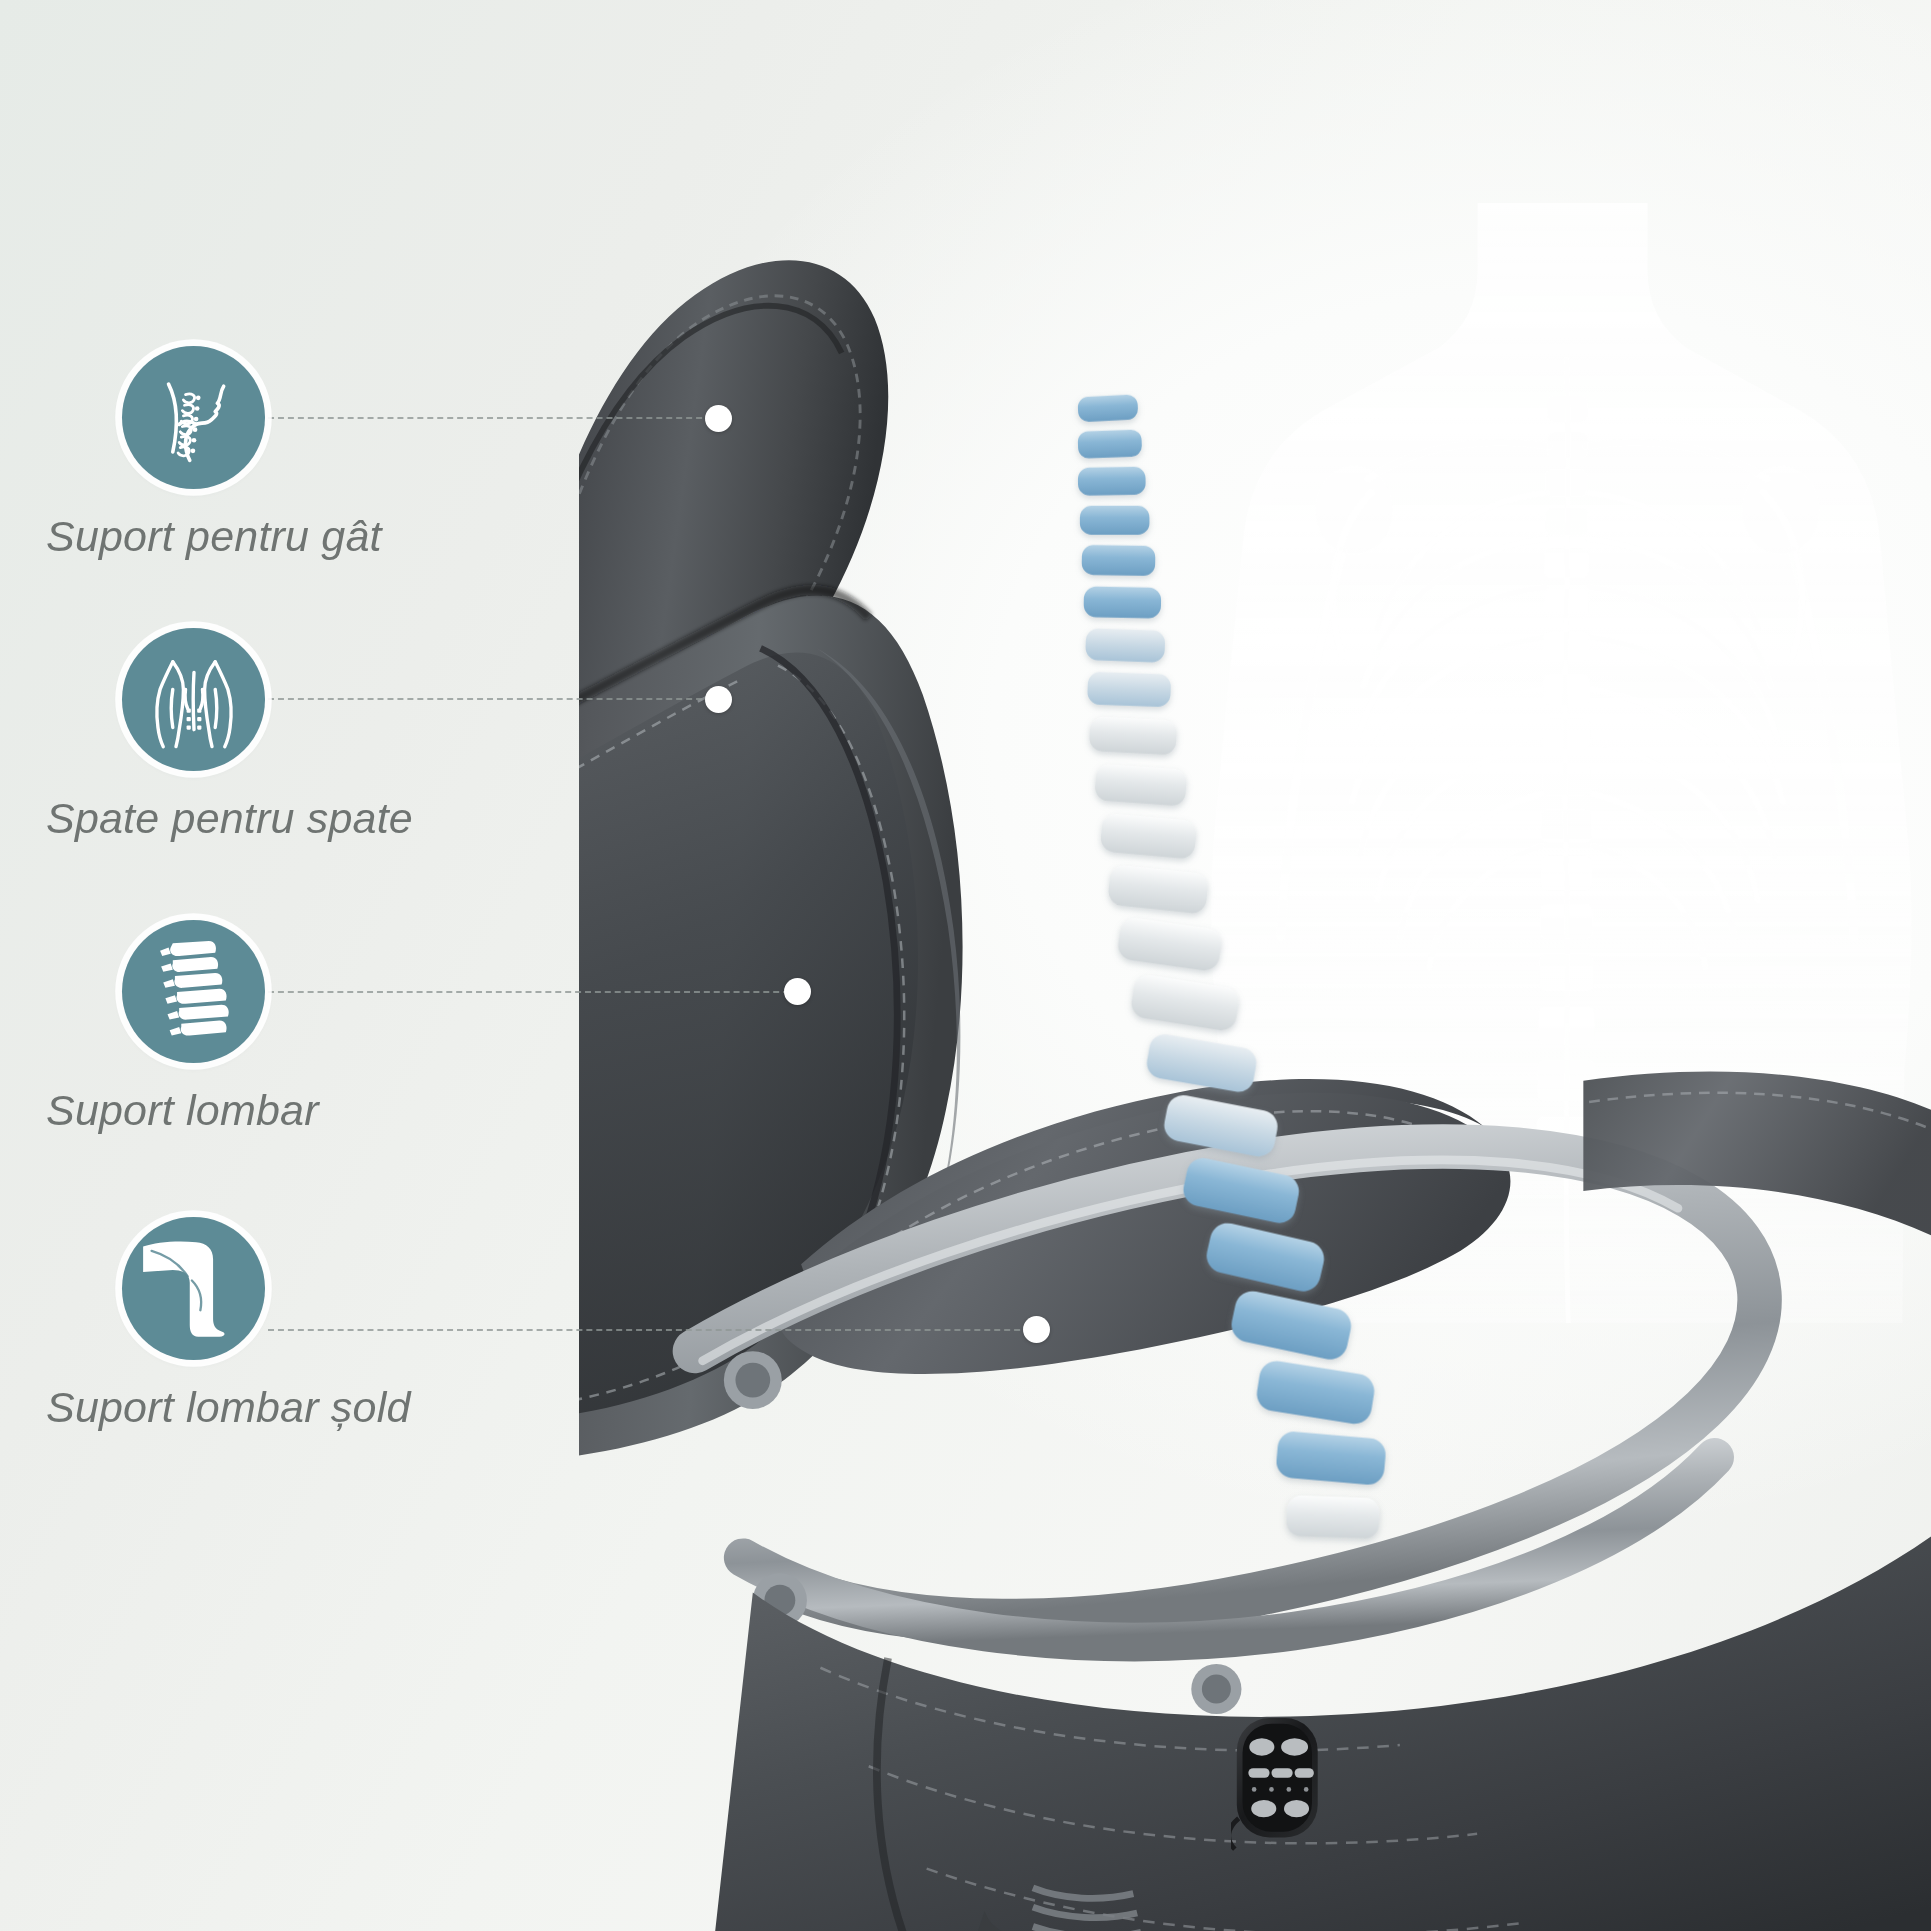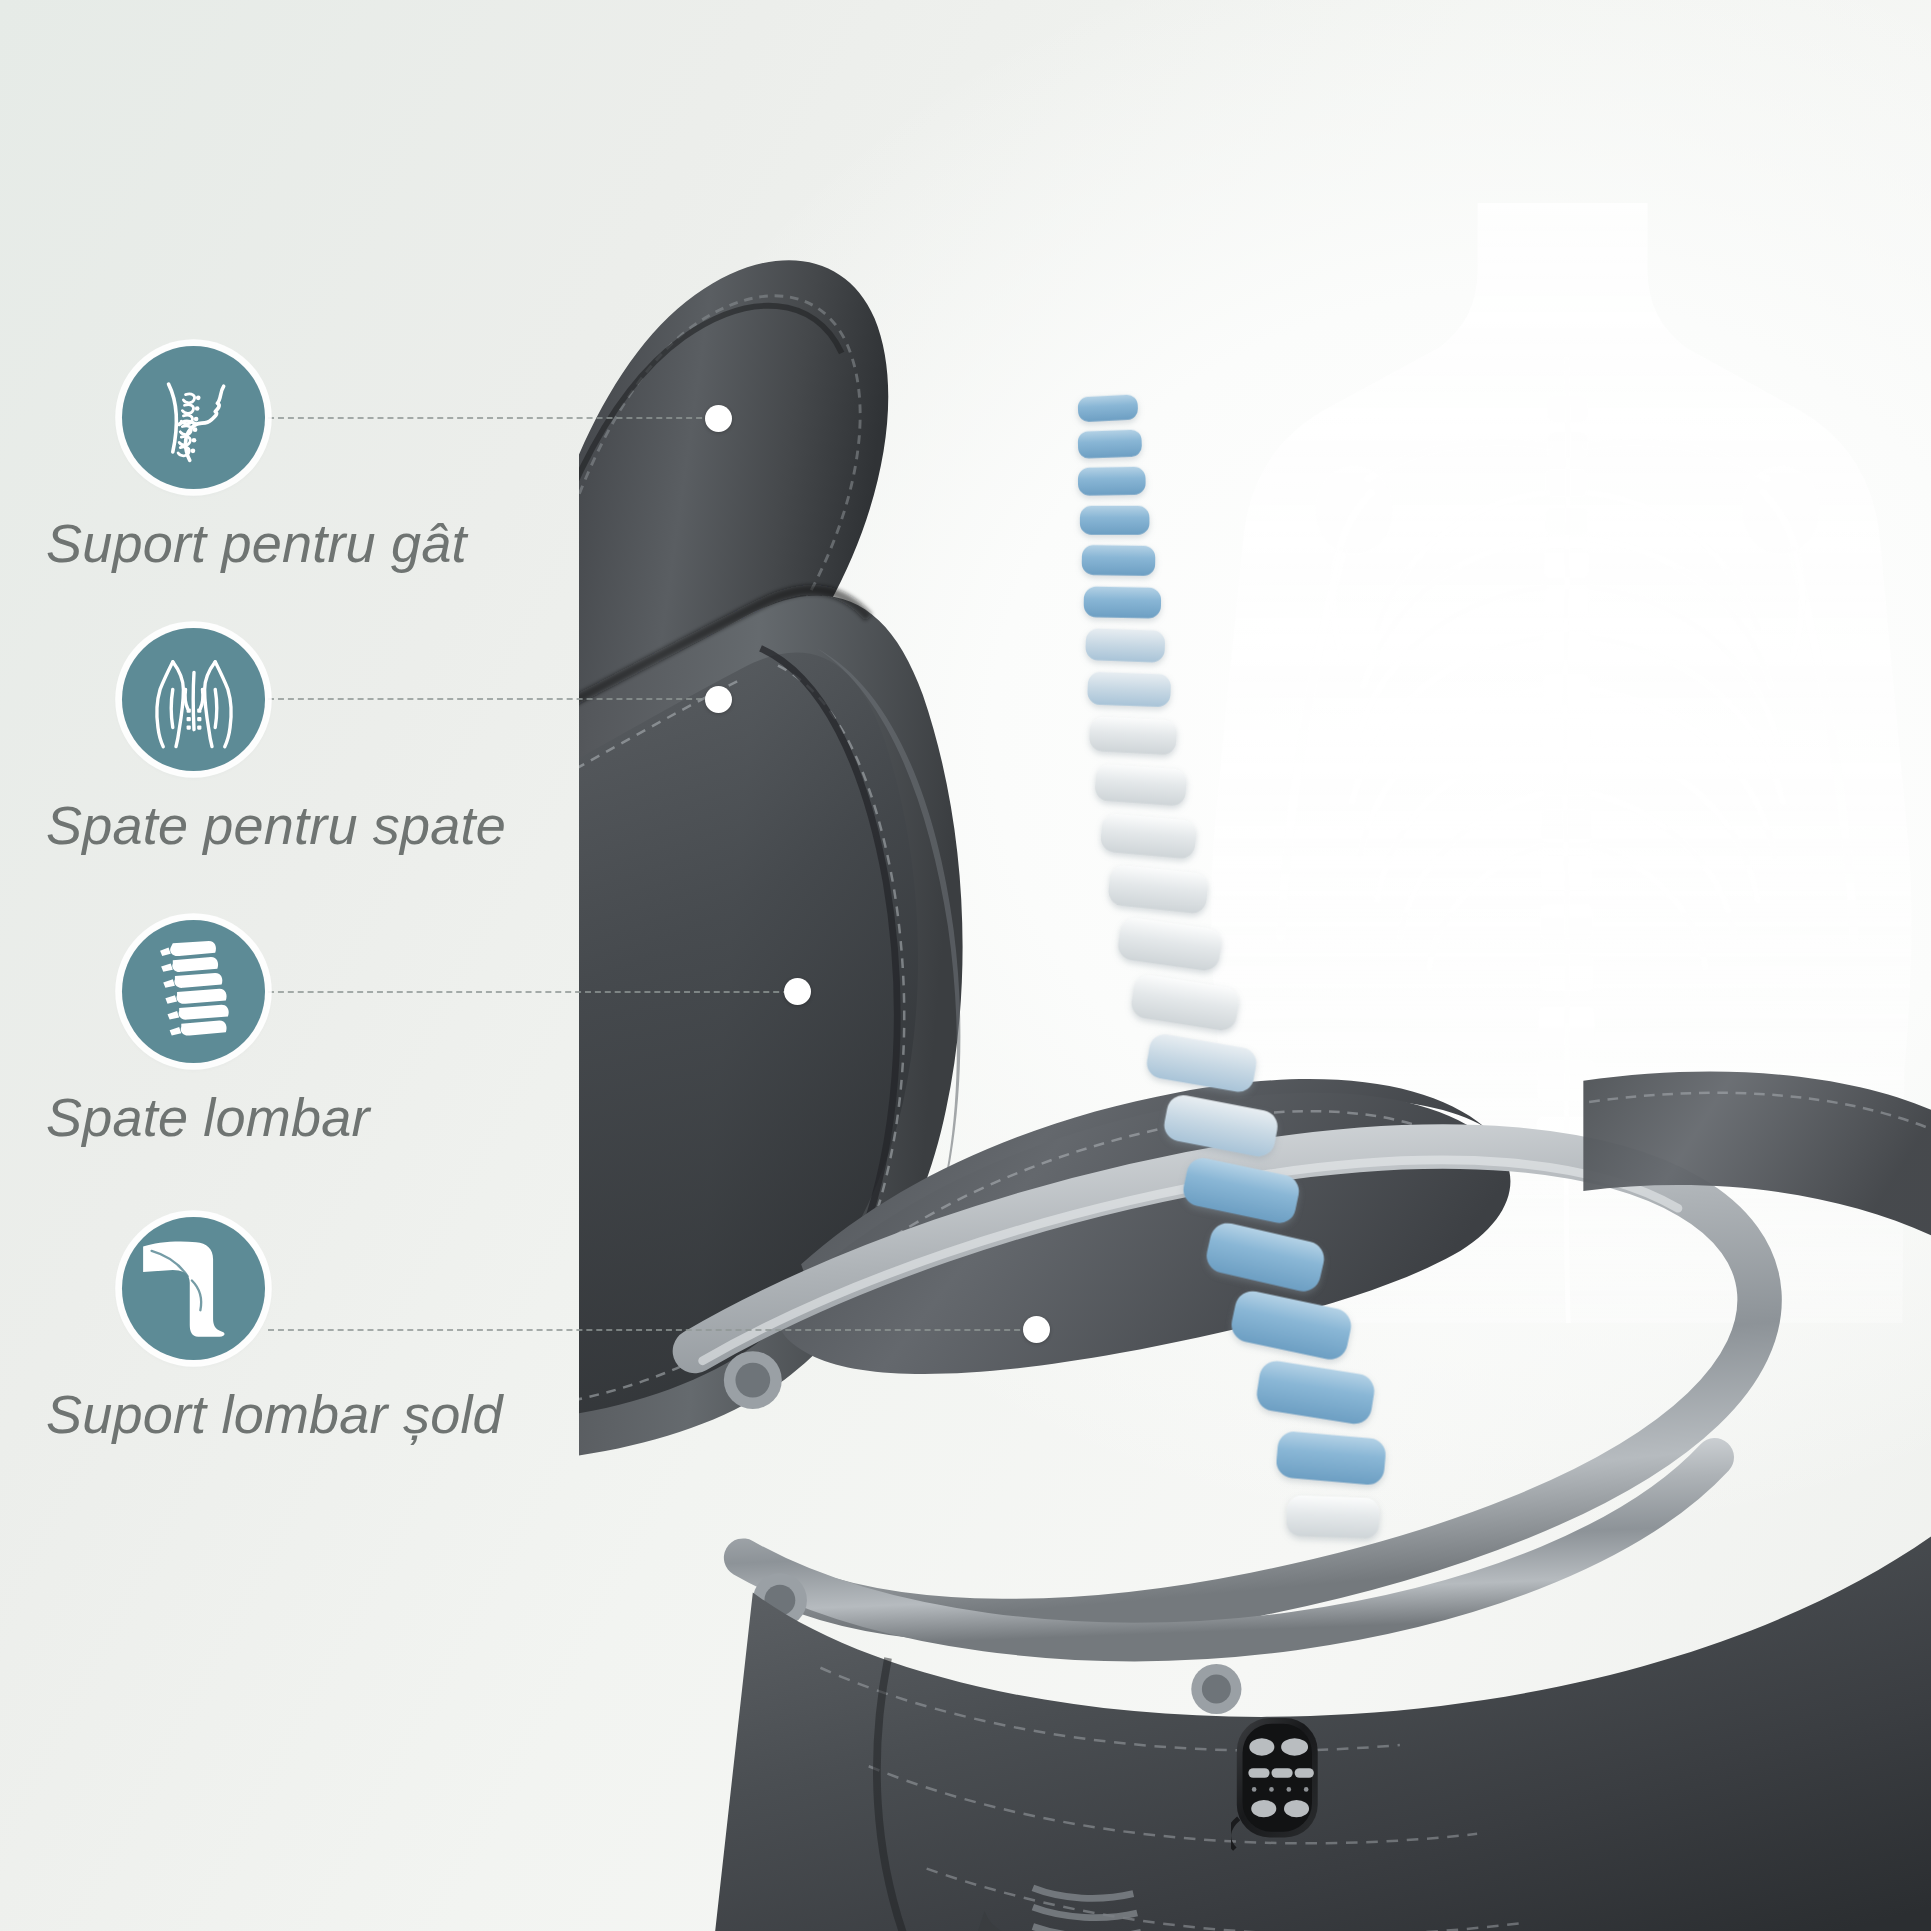--- a/index.html
+++ b/index.html
@@ -47,21 +47,21 @@
     position:absolute; left:122px; top:0;
     width:143px; height:143px; border-radius:50%;
     background:#5d8b96;
     box-shadow:0 0 0 6.8px rgba(255,255,255,.92), 0 1.9px 8.7px rgba(60,80,88,.14);
     display:flex; align-items:center; justify-content:center;
     overflow:hidden;
   }
   .feature .circle svg{ width:106px; height:106px; display:block; }
   .feature .flabel{
     position:absolute; left:46px; top:166px;
-    font-size:54px; font-style:italic; color:#6f7472;
+    font-size:43px; font-style:italic; color:#6f7472;
     white-space:nowrap; letter-spacing:0.2px;
   }
   
   .connector{
     position:absolute; height:0;
     border-top:2.9px dashed #8f9795;
     opacity:.78;
   }
   .dot{
     position:absolute; width:27px; height:27px; border-radius:50%;
@@ -433,21 +433,21 @@
 
             <path d="M26,8  L18,11 L20,16 L28,14 Z"></path>
             <path d="M28,23 L19,26 L21,31 L30,29 Z"></path>
             <path d="M30,38 L21,41 L23,46 L32,44 Z"></path>
             <path d="M32,53 L23,56 L25,61 L34,59 Z"></path>
             <path d="M34,68 L25,71 L27,76 L36,74 Z"></path>
             <path d="M36,83 L27,86 L29,91 L38,89 Z"></path>
           </g>
         </svg>
       </div>
-      <div class="flabel">Spate lombar</div>
+      <div class="flabel">Suport lombar</div>
     </div>
 
     <div class="feature" style="top:898px;">
       <div class="circle">
         <svg viewBox="0 0 100 100">
 
           <path d="M2,10 C14,6 34,4 52,6 C62,7 68,12 68,22 L68,78 C68,84 70,88 76,90 C80,91 80,95 74,95 L54,95 C48,95 46,90 46,84 L46,44 C46,36 40,32 30,32 L2,34 Z" fill="#ffffff"></path>
 
           <g fill="none" stroke="#5d8b96" stroke-width="2.2" stroke-linecap="round" opacity=".85">
             <path d="M10,14 C24,18 36,26 44,38"></path>

